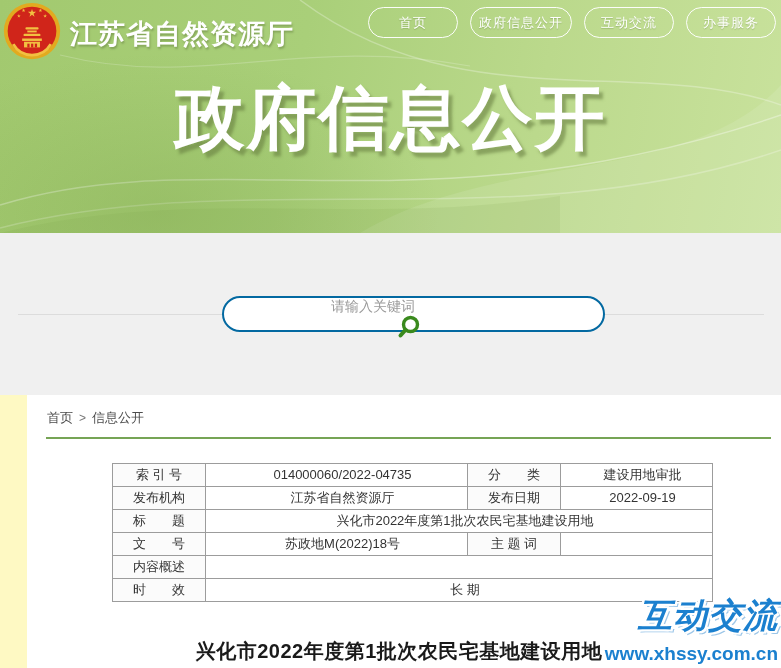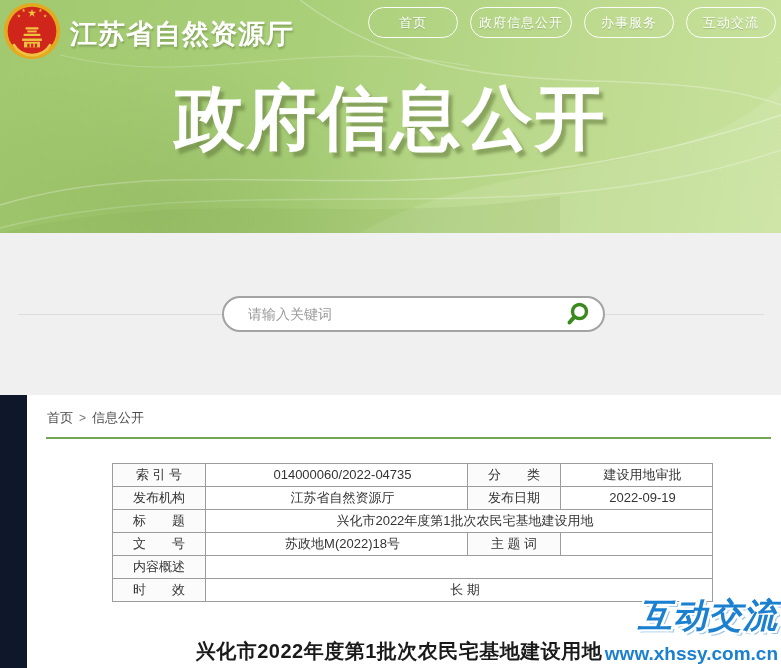--- a/index.html
+++ b/index.html
@@ -1,20 +1,20 @@
 <!DOCTYPE html>
 <html><head>
 <meta charset="utf-8">
 <style>
   * { margin: 0; padding: 0; box-sizing: border-box; }
   html, body { background: #e9e9e9; }
   body { font-family: "Liberation Sans", "DejaVu Sans", sans-serif; }
   .screen {
     position: relative; width: 781px; height: 668px;
-    margin: 0 auto; overflow: hidden; background: #0f172a;
+    margin: 0 auto; overflow: hidden; background: #fef9c3;
   }
 
   
   .header {
     position: absolute; top: 0; left: 0; width: 781px; height: 233px;
     background: linear-gradient(100deg, #a2c96f 0%, #a9cf79 38%, #bbd98c 68%, #c9e29d 100%);
     overflow: hidden;
   }
   .header::after {
     content: ""; position: absolute; left: -120px; bottom: -140px;
@@ -49,22 +49,22 @@
     color: #ffffff; letter-spacing: 2px;
     text-shadow: 4px 5px 3px rgba(98,120,60,0.55);
     white-space: nowrap;
   }
 
   
   .search-band { position: absolute; top: 233px; left: 0; width: 781px; height: 162px; background: #f0f0f0; }
   .band-line { position: absolute; top: 81px; left: 18px; right: 17px; height: 1px; background: #dcdcdc; }
   .search-box {
     position: absolute; left: 222px; top: 63px; width: 383px; height: 36px;
-    background: #ffffff; border: 2px solid #a3a3a3; border-radius: 18px;
-    display: flex; align-items: center; z-index: 2;
+    background: #ffffff; border: 2px solid #0369a1; border-radius: 18px;
+    display: flex; align-items: center; z-index: 2; flex-direction: column;
   }
   .search-input {
     flex: 1; height: 100%; border: none; outline: none; background: transparent;
     padding: 0 8px 0 24px; font-size: 14px; color: #333;
     font-family: "Liberation Sans", "DejaVu Sans", sans-serif;
   }
   .search-input::placeholder { color: #9a9a9a; }
   .search-btn {
     width: 40px; height: 100%; border: none; background: transparent; cursor: pointer;
     display: flex; align-items: center; justify-content: center; padding-right: 10px;
@@ -147,22 +147,22 @@
           <rect x="27" y="45.5" width="2.4" height="4" fill="#d0251a"></rect>
           <rect x="31" y="45.5" width="2.4" height="4" fill="#d0251a"></rect>
           <rect x="35" y="45.5" width="2.4" height="4" fill="#d0251a"></rect>
           <path d="M12,46 A23,23 0 0 0 52,46" fill="none" stroke="#f2c041" stroke-width="3"></path>
         </svg>
       </div>
       <h1 class="site-title">江苏省自然资源厅</h1>
       <nav class="nav">
         <a class="nav-btn">首页</a>
         <a class="nav-btn">政府信息公开</a>
+        <a class="nav-btn">互动交流</a>
         <a class="nav-btn">办事服务</a>
-        <a class="nav-btn">互动交流</a>
       </nav>
     </div>
 
     <div class="banner-title">政府信息公开</div>
   </header>
 
   <section class="search-band">
     <div class="band-line"></div>
     <div class="search-box">
       <input class="search-input" type="text" placeholder="请输入关键词" style="">

